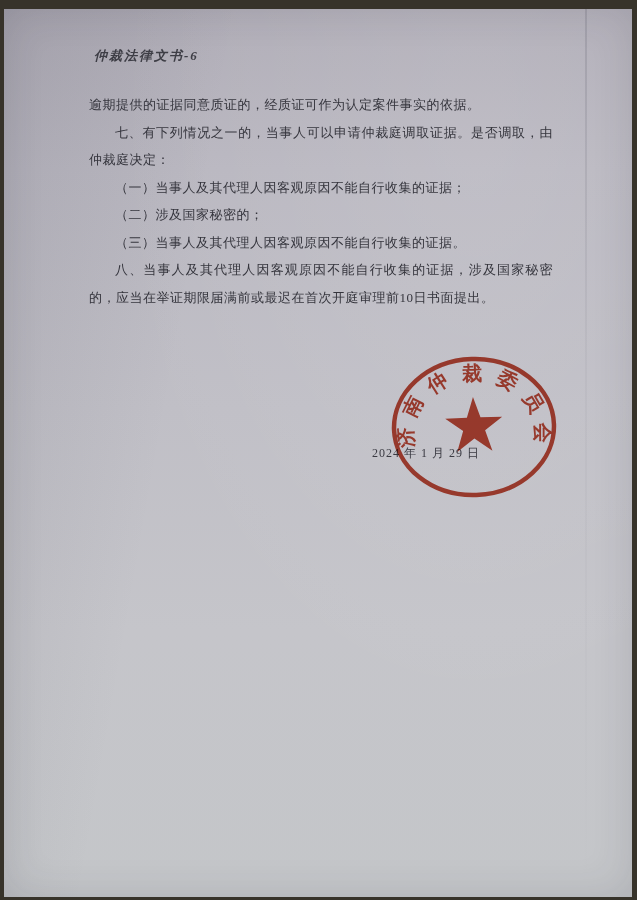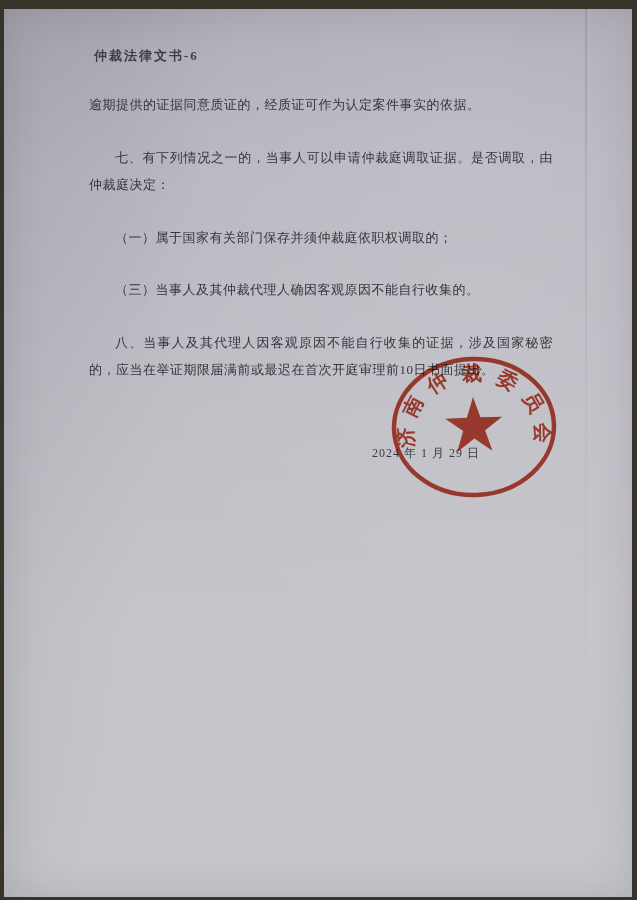--- a/index.html
+++ b/index.html
@@ -21,30 +21,30 @@
       linear-gradient(100deg, rgba(50,50,65,.10) 0%, rgba(50,50,65,0) 30%),
       radial-gradient(ellipse at 75% 15%, rgba(255,255,255,.10), rgba(255,255,255,0) 55%);
   }
   .crease{
     position:absolute;top:0;bottom:0;width:2px;
     background:linear-gradient(180deg, rgba(70,70,85,.18), rgba(70,70,85,.05) 40%, rgba(70,70,85,0));
   }
   .doc-header{
     position:absolute;left:90px;top:38px;
     font-size:13px;color:#3e3e46;letter-spacing:2px;
-    font-weight:bold;
+    font-style:italic;font-weight:bold;
   }
   .doc-body{
     position:absolute;left:85px;top:82px;width:464px;
     font-size:13px;line-height:27.5px;color:#35353d;
     text-align:justify;
     letter-spacing:.5px;
   }
   .doc-body p{margin:0;padding:0;}
-  .doc-body p.indent{text-indent:2em;margin-top:25px;}
+  .doc-body p.indent{text-indent:2em;}
   .date-line{
     position:absolute;left:368px;top:436px;
     font-size:12px;color:#3a3a42;letter-spacing:1px;
     z-index:2;white-space:nowrap;
   }
   .seal{
     position:absolute;left:383px;top:344px;width:174px;height:148px;
     z-index:3;mix-blend-mode:multiply;opacity:.92;
     transform:rotate(-2deg);
   }
@@ -55,22 +55,23 @@
 <div id="stage">
   <div id="paper">
 
     <div class="crease" style="left:581px"></div>
 
     <div class="doc-header">仲裁法律文书-6</div>
 
     <div class="doc-body" id="doc-body">
         <p class="">逾期提供的证据同意质证的，经质证可作为认定案件事实的依据。</p>
         <p class="indent">七、有下列情况之一的，当事人可以申请仲裁庭调取证据。是否调取，由仲裁庭决定：</p>
-        <p class="indent">（一）属于国家有关部门保存并须仲裁庭依职权调取的；</p>
-        <p class="indent">（三）当事人及其仲裁代理人确因客观原因不能自行收集的。</p>
+        <p class="indent">（一）当事人及其代理人因客观原因不能自行收集的证据；</p>
+        <p class="indent">（二）涉及国家秘密的；</p>
+        <p class="indent">（三）当事人及其代理人因客观原因不能自行收集的证据。</p>
         <p class="indent">八、当事人及其代理人因客观原因不能自行收集的证据，涉及国家秘密的，应当在举证期限届满前或最迟在首次开庭审理前10日书面提出。</p>
       </div>
 
     <div class="date-line">2024 年 1 月 29 日</div>
 
     <svg class="seal" viewBox="0 0 174 148">
       <ellipse id="seal-ring" cx="87" cy="74" rx="80" ry="68" fill="none" stroke-width="4.5" stroke="#bf3a26"></ellipse>
       <path id="seal-star" d="M87,44 L93.8,64.6 L115.5,64.7 L98,77.6 L104.6,98.3 L87,85.6 L69.4,98.3 L76,77.6 L58.5,64.7 L80.2,64.6 Z" fill="#bf3a26"></path>
       <g id="seal-arc" font-size="20" font-weight="bold" text-anchor="middle" font-family="Liberation Serif, serif">
           <text transform="translate(25.0,81.8) rotate(-92.0)" fill="#bf3a26">济</text>

